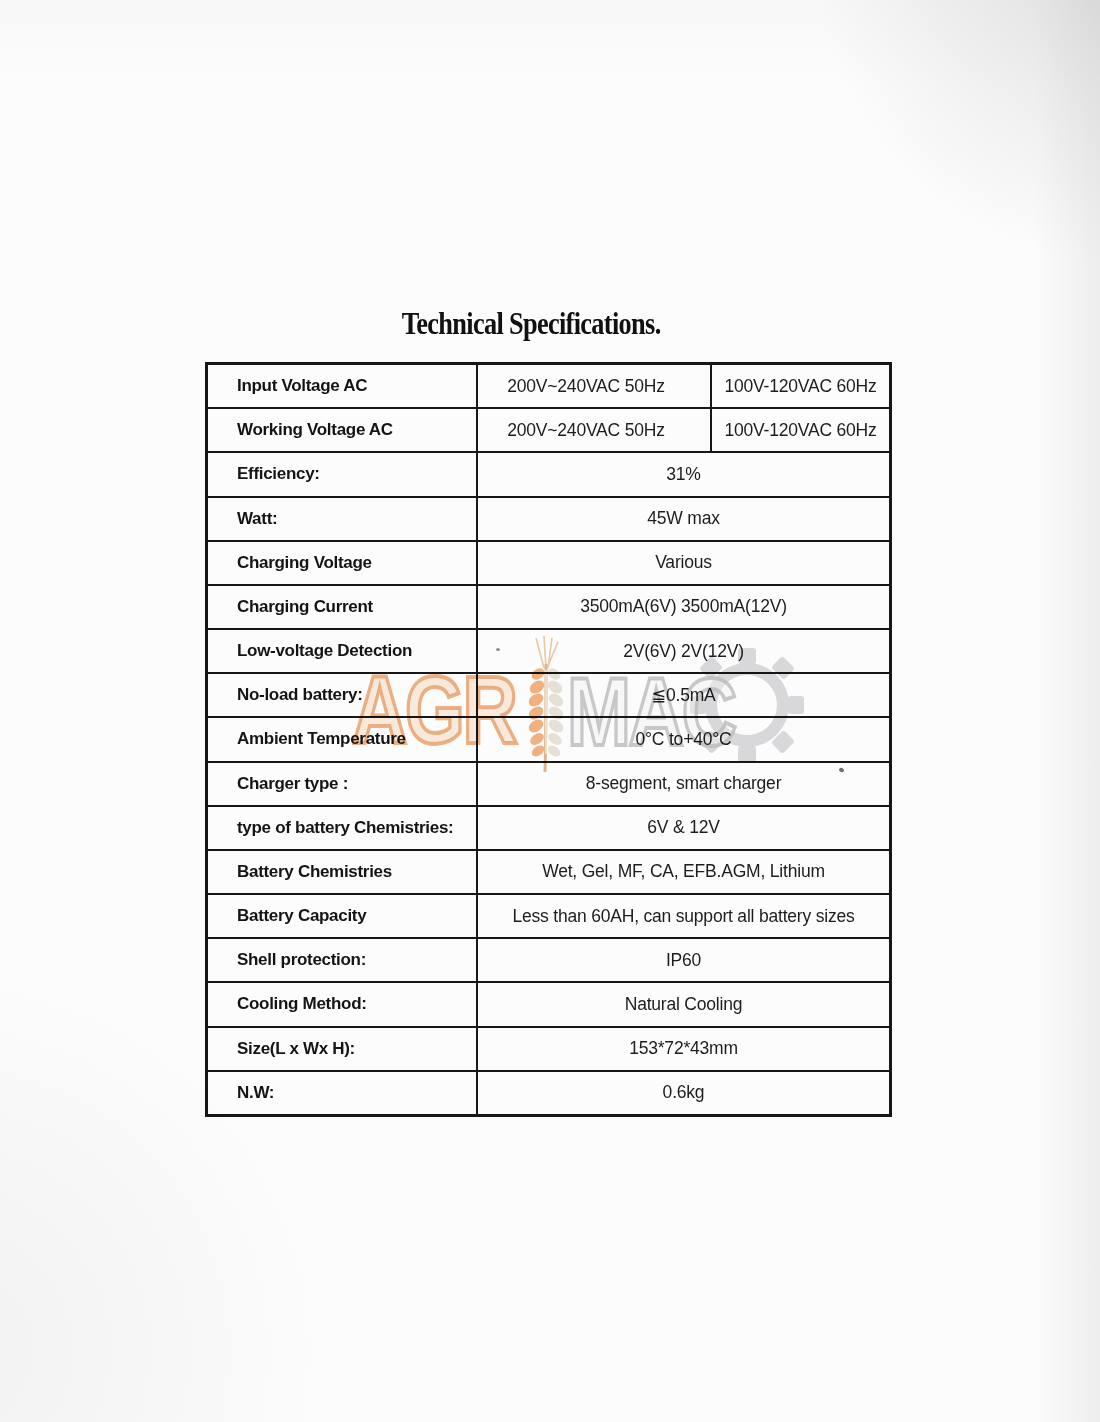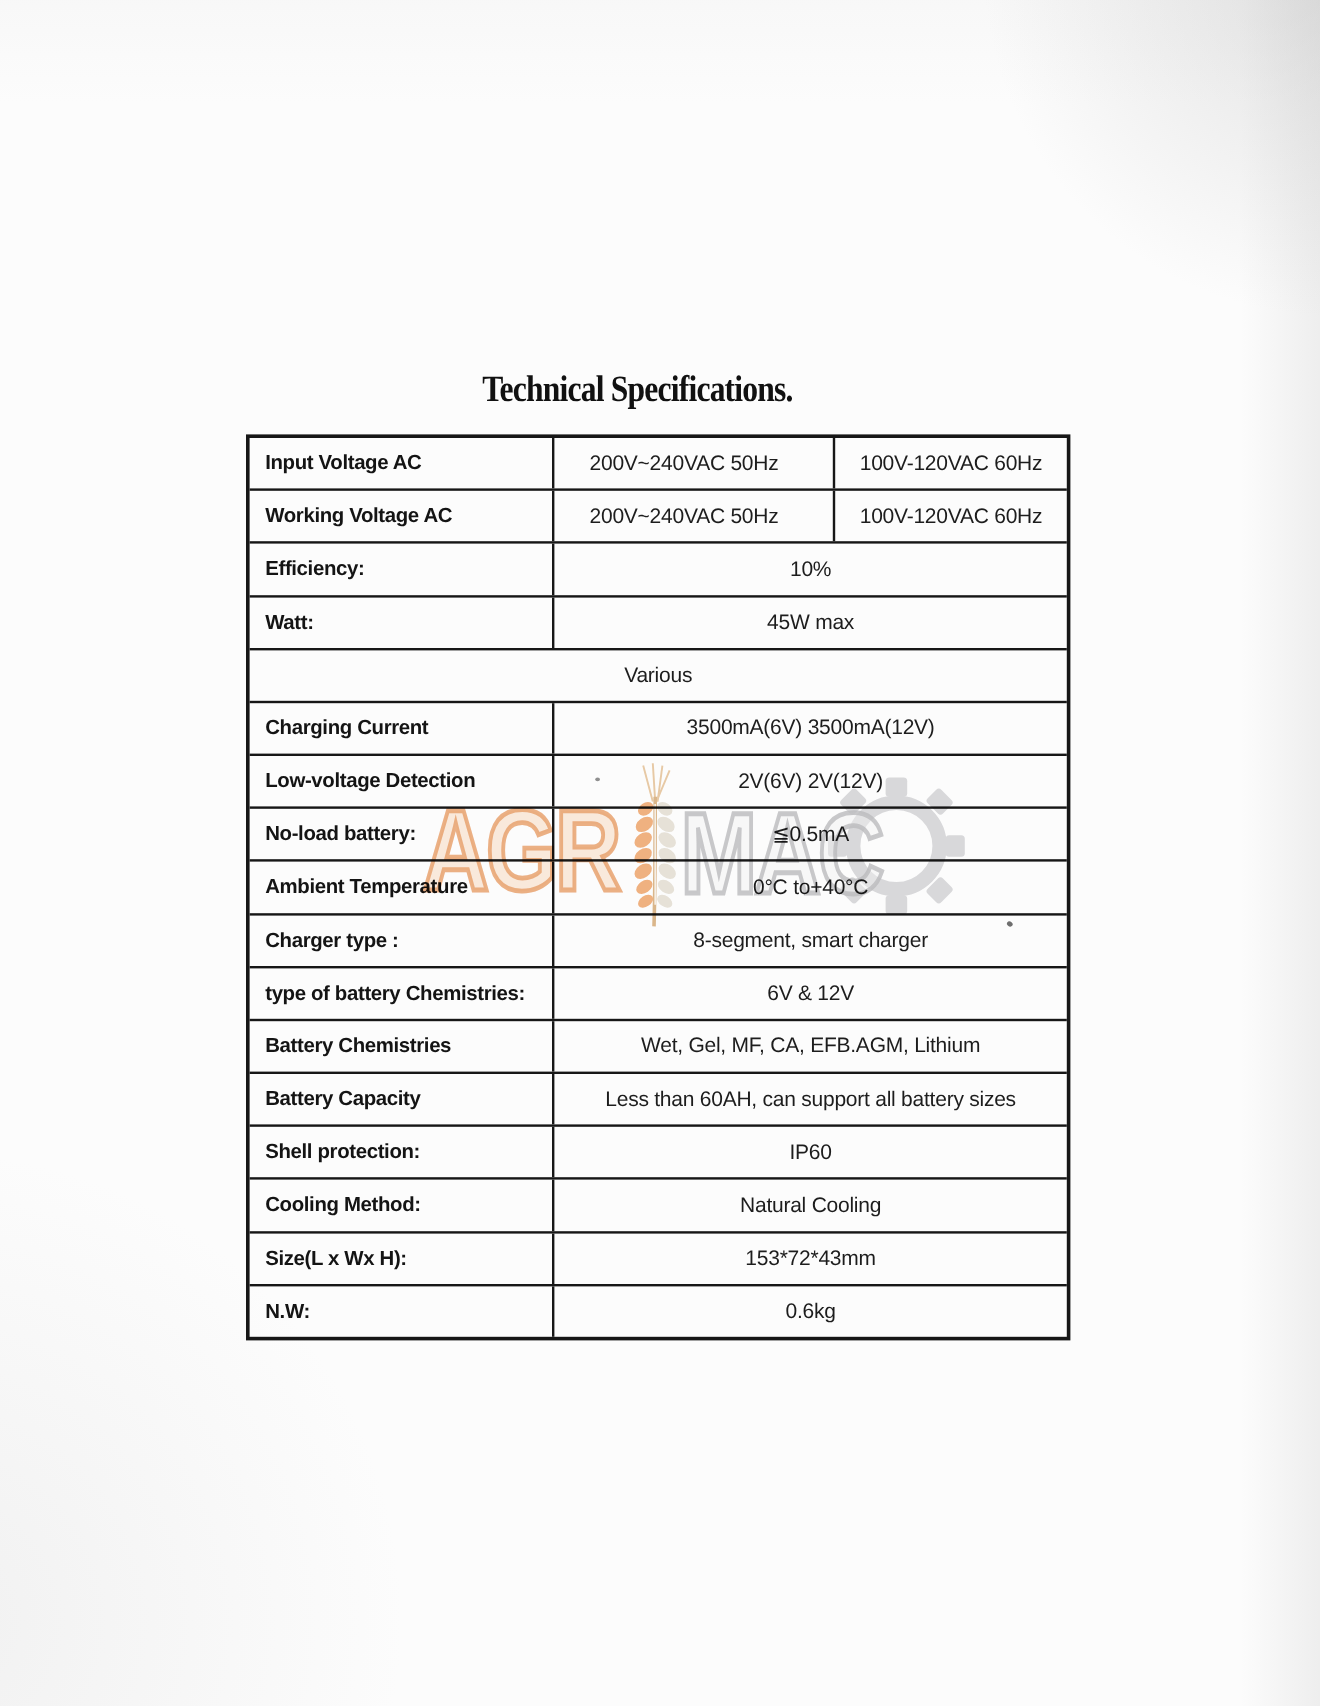--- a/index.html
+++ b/index.html
@@ -42,20 +42,21 @@
   .spec-row { flex: 1; display: flex; align-items: stretch; }
   .spec-row + .spec-row { border-top: 2px solid #171717; justify-content: center; }
   .cell-label {
     width: 254px; flex: 0 0 254px;
     border-right: 2px solid #171717;
     display: flex; align-items: center;
     padding-left: 13px;
     font-weight: bold; font-size: 17px; color: #141414;
     letter-spacing: -0.3px;
     white-space: nowrap;
+    margin-left: 16px;
   }
   .value-area { flex: 1; display: flex; align-items: stretch; }
   .cell-value {
     flex: 1; display: flex; align-items: center; justify-content: center;
     font-size: 17.5px; font-weight: 400; color: #1d1d1d;
     letter-spacing: -0.2px; white-space: nowrap;
   }
   .cell-value.split-left { flex: 0 0 216px; }
   .cell-value.split-right { border-left: 2px solid #171717; margin-left: 16px; }
   
@@ -103,30 +104,31 @@
     <div class="spec-row">
       <div class="cell-label">Working Voltage AC</div>
       <div class="value-area">
         <div class="cell-value split-left">200V~240VAC 50Hz</div>
         <div class="cell-value split-right">100V-120VAC 60Hz</div>
       </div>
     </div>
     <div class="spec-row">
       <div class="cell-label">Efficiency:</div>
       <div class="value-area">
-        <div class="cell-value">10%</div>
+        <div class="cell-value">31%</div>
       </div>
     </div>
     <div class="spec-row">
       <div class="cell-label">Watt:</div>
       <div class="value-area">
         <div class="cell-value">45W max</div>
       </div>
     </div>
     <div class="spec-row">
+      <div class="cell-label">Charging Voltage</div>
       <div class="value-area">
         <div class="cell-value">Various</div>
       </div>
     </div>
     <div class="spec-row">
       <div class="cell-label">Charging Current</div>
       <div class="value-area">
         <div class="cell-value">3500mA(6V) 3500mA(12V)</div>
       </div>
     </div>

